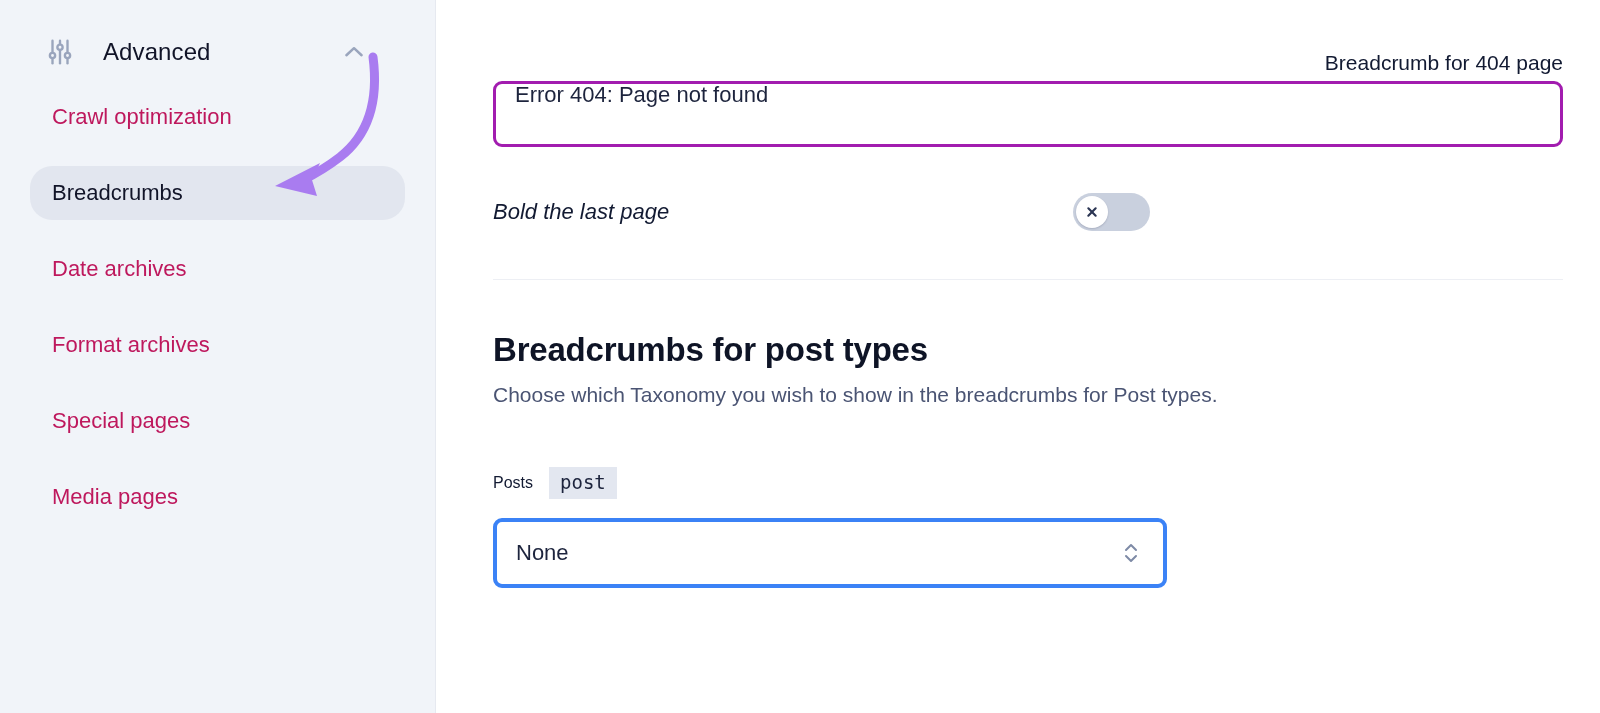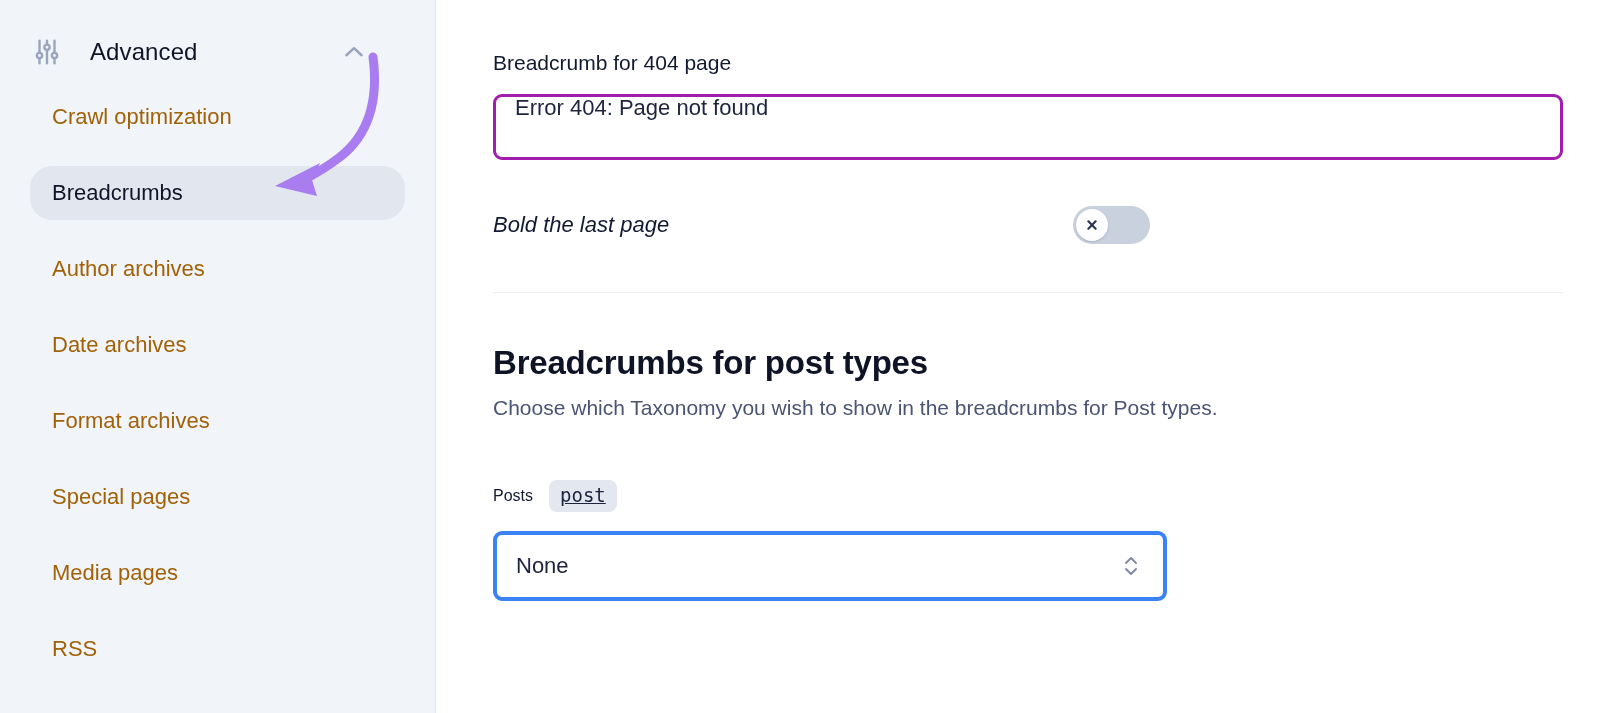--- a/index.html
+++ b/index.html
@@ -29,21 +29,21 @@
     background: #f1f4f9;
     border-right: 1px solid #e6e9f0;
     box-sizing: border-box;
     flex: 0 0 436px;
   }
   .sidebar-header {
     display: flex;
     align-items: center;
     height: 52px;
     margin-top: 26px;
-    padding: 0 22px 0 30px;
+    padding: 0 22px 0 43px;
     box-sizing: border-box;
   }
   .sidebar-header-icon {
     width: 34px;
     height: 34px;
     flex: 0 0 34px;
     display: flex;
     align-items: center;
     justify-content: center;
     color: #9aa5bd;
@@ -76,21 +76,21 @@
     align-items: center;
     height: 54px;
     padding-left: 22px;
     border-radius: 9px;
     box-sizing: border-box;
     margin-bottom: 22px;
     cursor: pointer;
   }
   .menu-item .menu-label {
     font-size: 22px;
-    color: #a16207;
+    color: #be185d;
     line-height: 1;
   }
   .menu-item.active {
     background: #e2e6ef;
     border-radius: 22px;
   }
   .menu-item.active .menu-label {
     color: #111428;
   }
 
@@ -104,21 +104,22 @@
     box-sizing: border-box;
   }
   .content-inner {
     padding: 52px 37px 0 57px;
   }
 
   .field-label {
     font-size: 21px;
     color: #121a32;
     line-height: 1;
-    margin-bottom: 21px;
+    margin-bottom: 8px;
+    text-align: right;
   }
   .text-input {
     display: flex;
     align-items: flex-start;
     height: 66px;
     border: 3px solid #a21caf;
     border-radius: 9px;
     background: #ffffff;
     padding: 0 19px;
     box-sizing: border-box;
@@ -200,27 +201,26 @@
     margin-top: 62px;
   }
   .posts-label {
     font-size: 16px;
     color: #121a32;
     line-height: 1;
   }
   .code-badge {
     margin-left: 16px;
     background: #e3e7f0;
-    border-radius: 8px;
+    border-radius: 0;
     padding: 6px 11px 7px;
     font-family: "DejaVu Sans Mono", monospace;
     font-size: 19px;
     color: #1d243d;
     line-height: 1;
-    text-decoration: underline;
   }
 
   .select-box {
     position: relative;
     margin-top: 19px;
     width: 674px;
     height: 70px;
     border: 4px solid #3b82f6;
     border-radius: 9px;
     background: #ffffff;
@@ -286,36 +286,30 @@
     </div>
 
     <nav class="sidebar-menu">
       <div class="menu-item">
         <span class="menu-label">Crawl optimization</span>
       </div>
       <div class="menu-item active">
         <span class="menu-label">Breadcrumbs</span>
       </div>
       <div class="menu-item">
-        <span class="menu-label">Author archives</span>
-      </div>
-      <div class="menu-item">
         <span class="menu-label">Date archives</span>
       </div>
       <div class="menu-item">
         <span class="menu-label">Format archives</span>
       </div>
       <div class="menu-item">
         <span class="menu-label">Special pages</span>
       </div>
       <div class="menu-item">
         <span class="menu-label">Media pages</span>
-      </div>
-      <div class="menu-item">
-        <span class="menu-label">RSS</span>
       </div>
     </nav>
   </aside>
 
   <main class="content">
     <div class="content-inner">
 
       <div class="field-label">Breadcrumb for 404 page</div>
 
       <div class="text-input">

